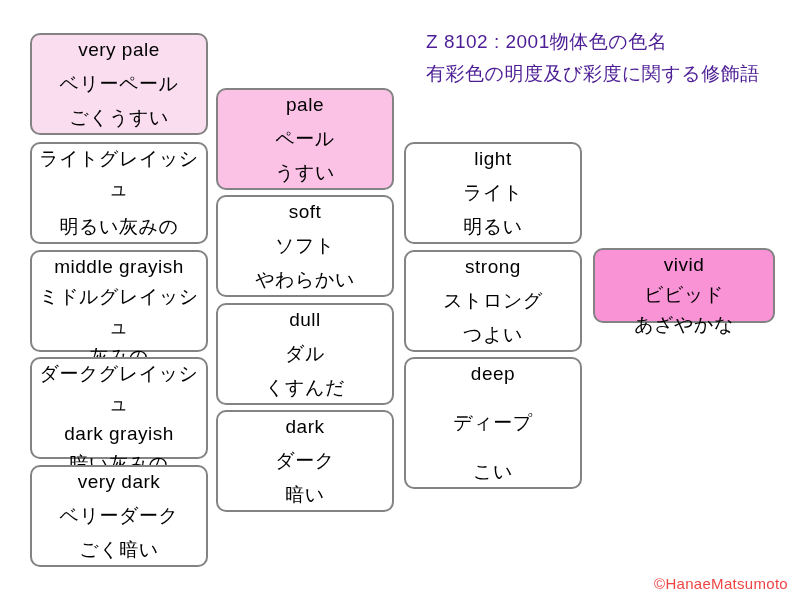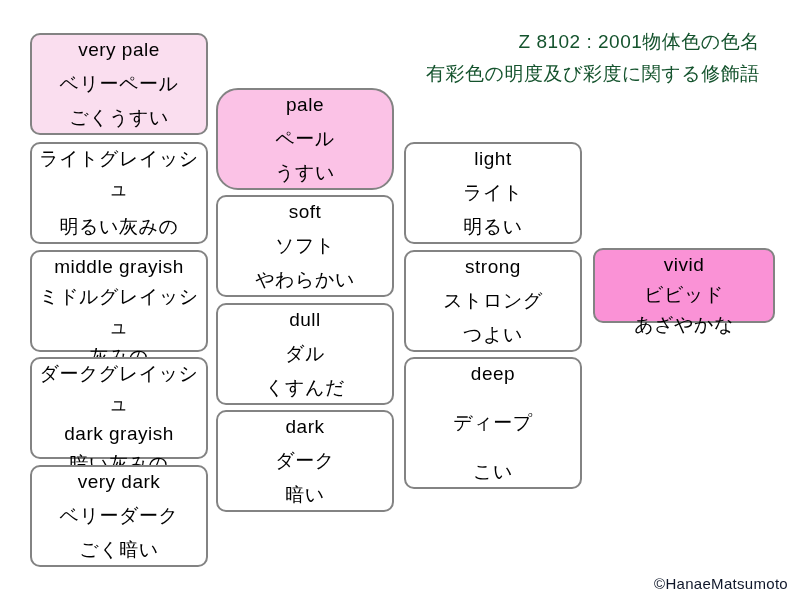--- a/index.html
+++ b/index.html
@@ -14,24 +14,23 @@
     height: 600px;
     background: #ffffff;
     overflow: hidden;
   }
   .title-block {
     position: absolute;
     left: 426px;
     top: 26px;
     font-size: 19px;
     line-height: 32px;
-    color: #14532d;
+    color: #4c1d95;
     letter-spacing: 0.5px;
     white-space: nowrap;
-    text-align: right;
   }
   .box {
     position: absolute;
     box-sizing: border-box;
     border: 2px solid #838383;
     border-radius: 10px;
     display: flex;
     flex-direction: column;
     justify-content: space-between;
     align-items: center;
@@ -39,21 +38,21 @@
     color: #000000;
     font-size: 19px;
     line-height: 30px;
     letter-spacing: 0.5px;
   }
   .credit {
     position: absolute;
     right: 12px;
     bottom: 8px;
     font-size: 15px;
-    color: #0f172a;
+    color: #ef4444;
     letter-spacing: 0.3px;
   }
 </style>
 </head>
 <body>
 
 <div id="canvas">
 
   <div class="title-block">
     <div>Z 8102 : 2001物体色の色名</div>
@@ -78,21 +77,21 @@
       <div class="box" style="left: 30px; top: 357px; width: 178px; height: 102px; background: rgb(255, 255, 255);">
         <div>ダークグレイッシュ</div>
         <div>dark grayish</div>
         <div>暗い灰みの</div>
       </div>
       <div class="box" style="left: 30px; top: 465px; width: 178px; height: 102px; background: rgb(255, 255, 255);">
         <div>very dark</div>
         <div>ベリーダーク</div>
         <div>ごく暗い</div>
       </div>
-      <div class="box" style="left: 216px; top: 88px; width: 178px; height: 102px; background: rgb(251, 194, 230); border-radius: 22px;">
+      <div class="box" style="left: 216px; top: 88px; width: 178px; height: 102px; background: rgb(251, 194, 230);">
         <div>pale</div>
         <div>ペール</div>
         <div>うすい</div>
       </div>
       <div class="box" style="left: 216px; top: 195px; width: 178px; height: 102px; background: rgb(255, 255, 255);">
         <div>soft</div>
         <div>ソフト</div>
         <div>やわらかい</div>
       </div>
       <div class="box" style="left: 216px; top: 303px; width: 178px; height: 102px; background: rgb(255, 255, 255);">

